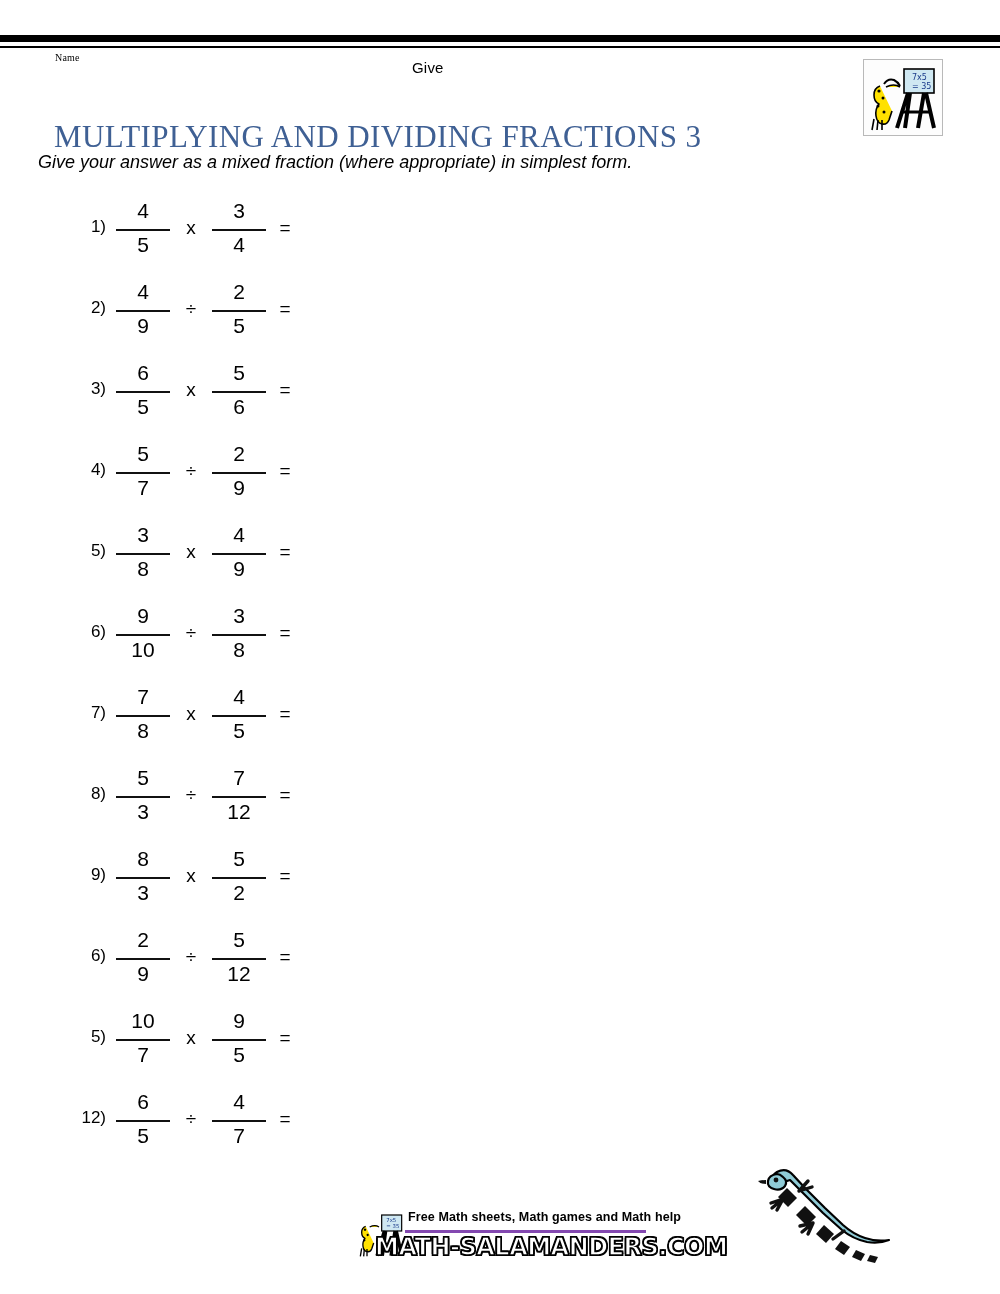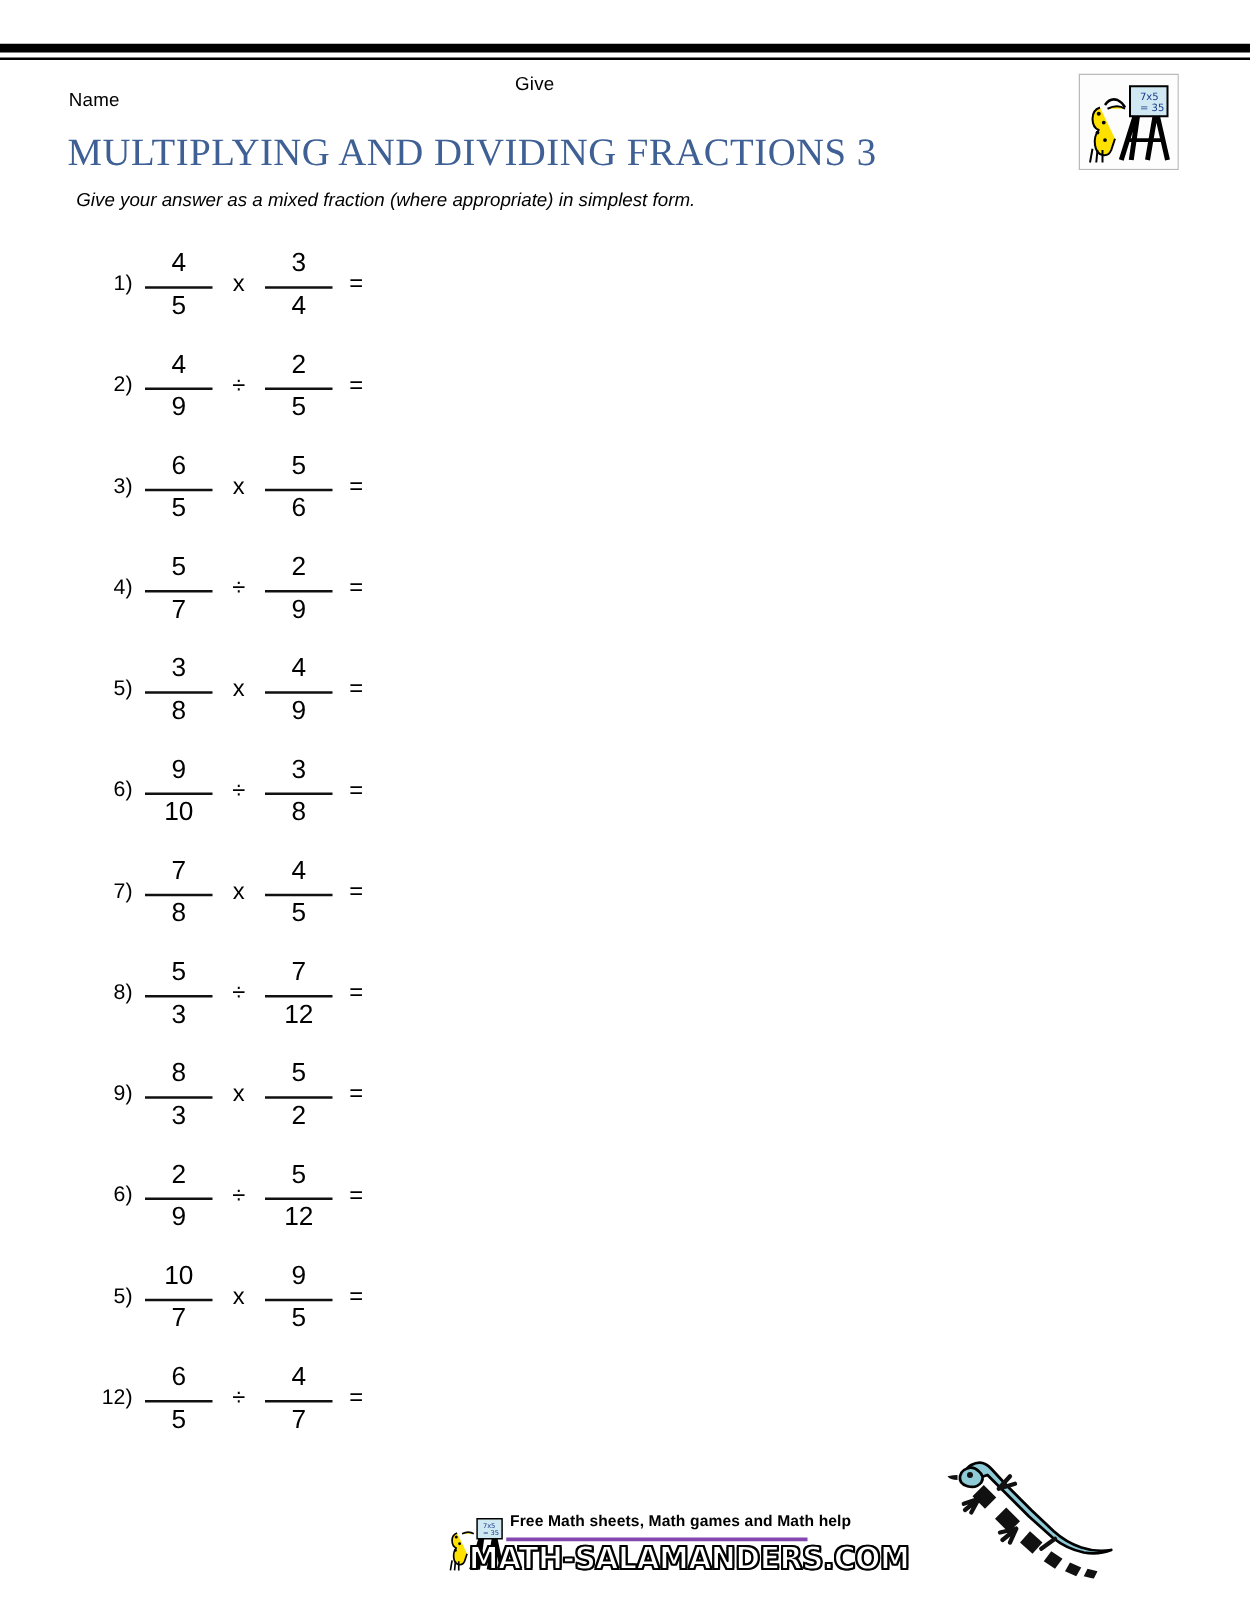--- a/index.html
+++ b/index.html
@@ -27,23 +27,24 @@
   .rule-thin {
     position: absolute;
     left: 0; top: 46px;
     width: 1000px; height: 2px;
     background: #000000;
   }
 
   
   .hdr-name {
     position: absolute;
-    left: 55px; top: 72px;
-    font-size: 15px;
+    left: 55px; top: 52px;
+    font-size: 10px;
     letter-spacing: .2px;
+    font-family: Liberation Serif, serif;
   }
   .hdr-date {
     position: absolute;
     left: 412px; top: 59px;
     font-size: 15px;
     letter-spacing: .2px;
   }
 
   
   .hdr-logo {
@@ -52,33 +53,33 @@
     width: 80px; height: 77px;
     border: 1px solid #b9b9b9;
     background: #fdfdfd;
     box-sizing: border-box;
   }
   .hdr-logo svg { display: block; }
 
   
   .page-title {
     position: absolute;
-    left: 54px; top: 104px;
+    left: 54px; top: 119px;
     font-family: "Liberation Serif", "DejaVu Serif", serif;
     font-size: 31px;
     color: #3f6094;
     letter-spacing: .4px;
     white-space: nowrap;
   }
 
   
   .instruction {
     position: absolute;
-    left: 61px; top: 152px;
-    font-size: 15px;
+    left: 38px; top: 152px;
+    font-size: 18px;
     font-style: italic;
     white-space: nowrap;
   }
 
   
   #problems {
     position: absolute;
     left: 0; top: 198px;
     width: 420px;
   }

